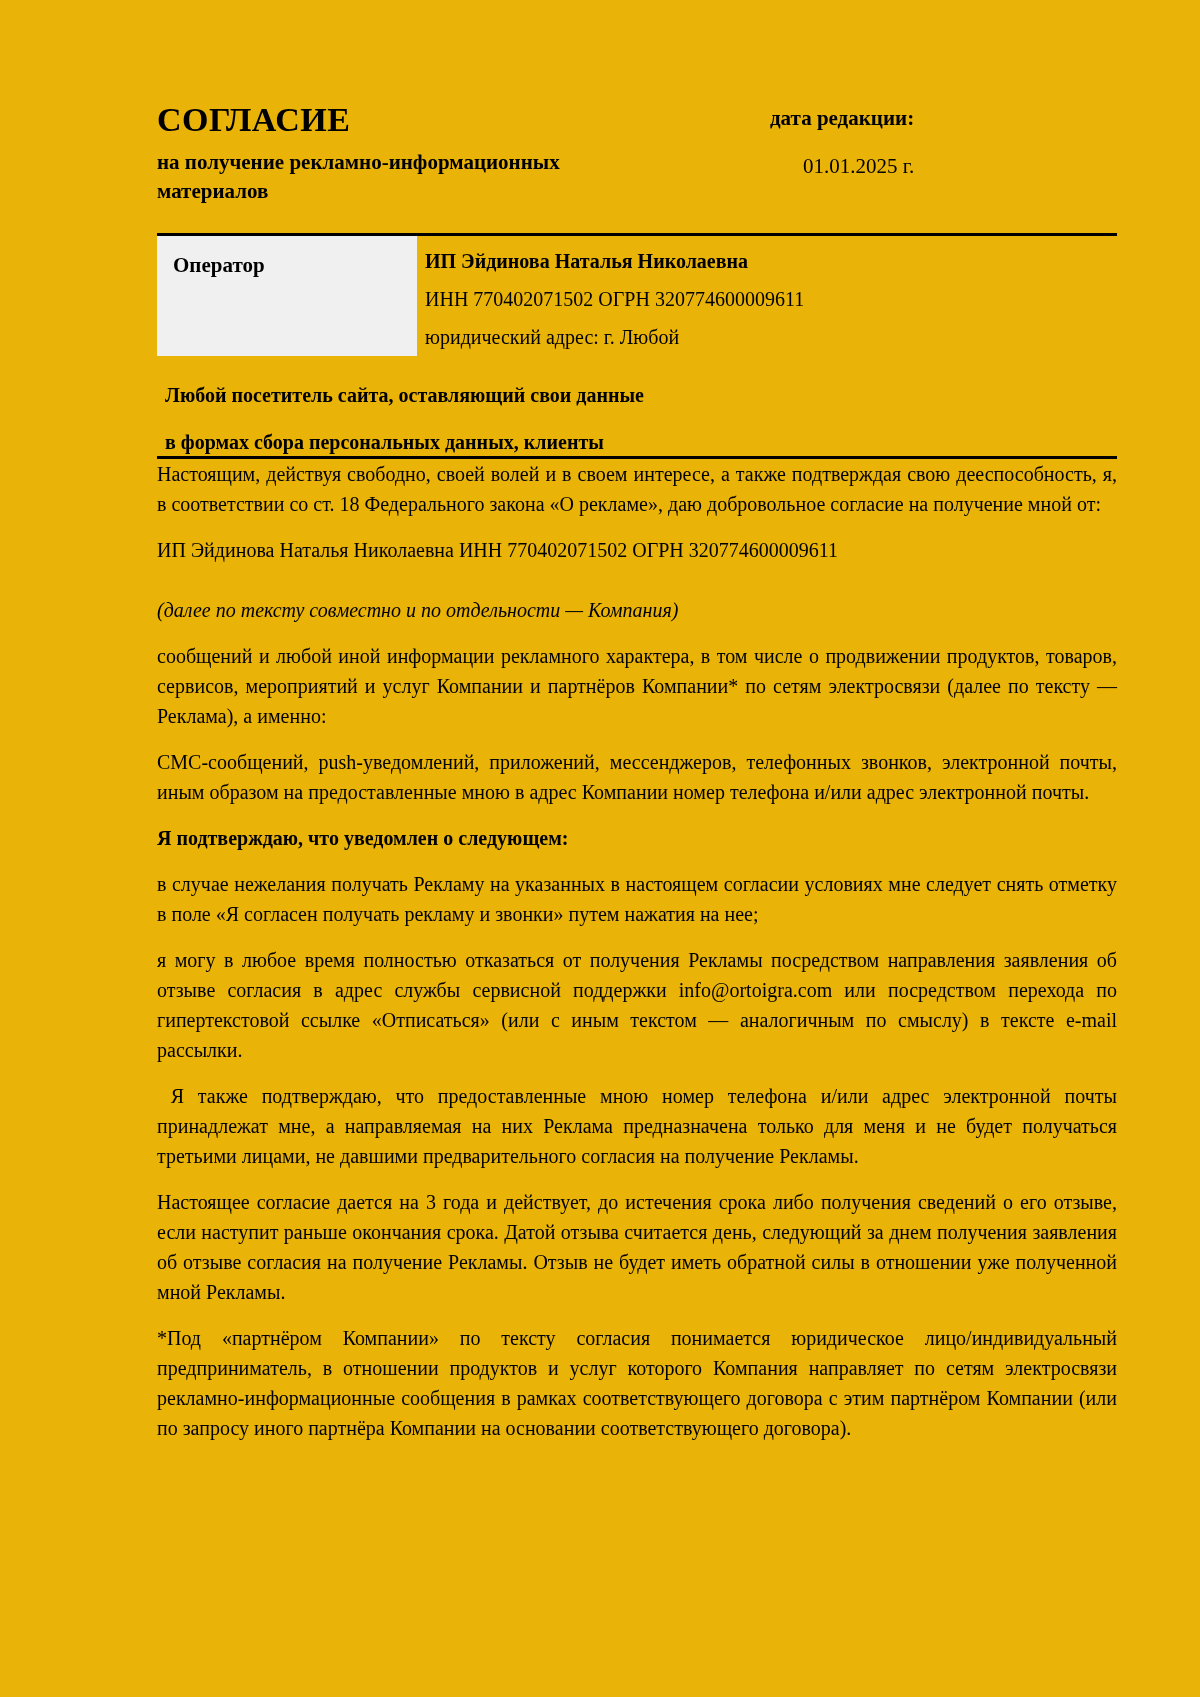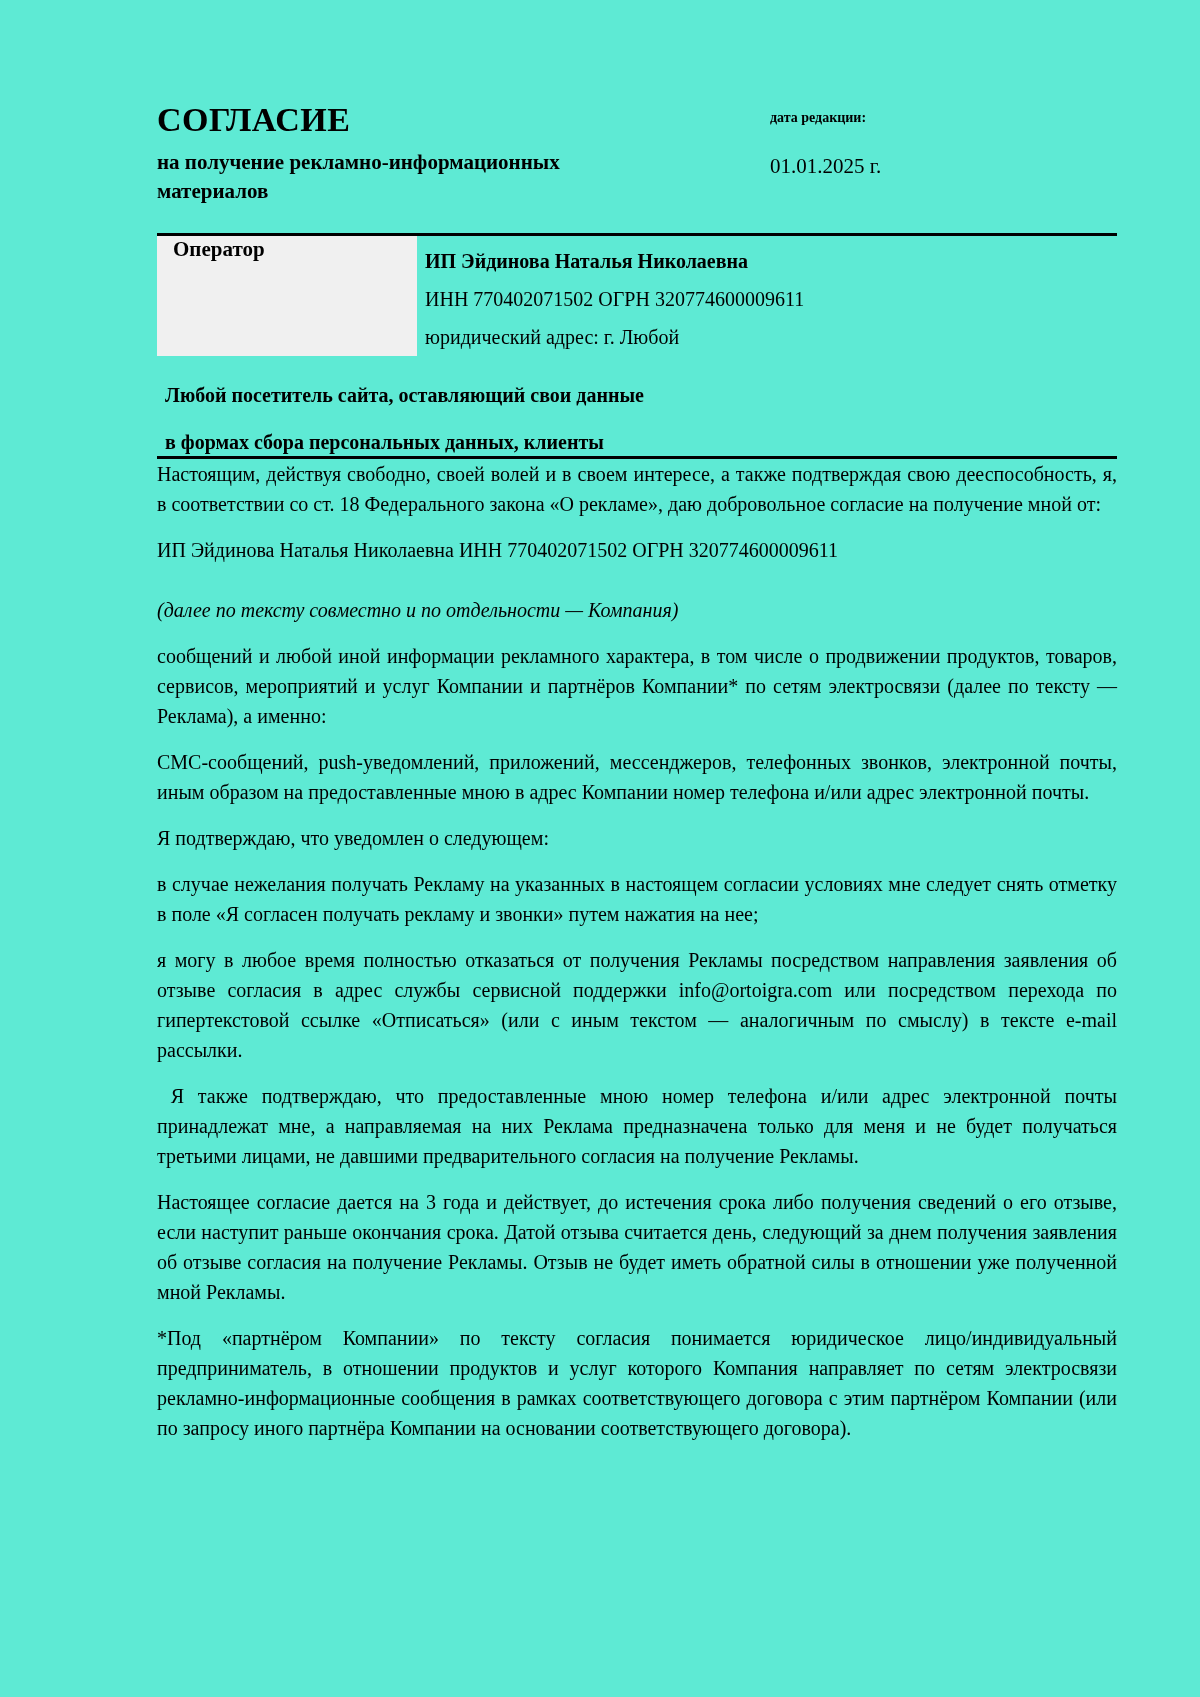--- a/index.html
+++ b/index.html
@@ -4,21 +4,21 @@
 <style>
   html, body {
     margin: 0;
     padding: 0;
     background: #ffffff;
   }
   .page {
     position: relative;
     width: 1200px;
     height: 1697px;
-    background: #5eead4;
+    background: #eab308;
     color: #000000;
     font-family: "Liberation Serif", "DejaVu Serif", serif;
     overflow: hidden;
   }
 
   
   .title-block {
     position: absolute;
     left: 157px;
     top: 100px;
@@ -36,21 +36,21 @@
     font-weight: bold;
     line-height: 29px;
     width: 460px;
   }
   .date-block {
     position: absolute;
     left: 770px;
     top: 106px;
   }
   .rev-label {
-    font-size: 14px;
+    font-size: 21px;
     font-weight: bold;
     line-height: 24px;
   }
   .rev-date {
     margin-top: 24px;
     font-size: 21px;
     line-height: 24px;
     text-align: right;
   }
 
@@ -62,21 +62,21 @@
     width: 960px;
     border-top: 3px solid #000000;
     border-bottom: 3px solid #000000;
     display: grid;
     grid-template-columns: 260px 1fr;
   }
   .cell-label {
     background: #f0f0f0;
     font-size: 21px;
     font-weight: bold;
-    padding: 0 0 0 16px;
+    padding: 16px 0 0 16px;
     line-height: 26px;
   }
   .cell-value {
     padding: 6px 0 0 8px;
     font-size: 20px;
   }
   .cell-value .line {
     line-height: 38px;
     white-space: nowrap;
   }
@@ -101,21 +101,21 @@
     text-align: justify;
   }
   .body-text p {
     margin: 0 0 16px 0;
   }
   .p-italic {
     font-style: italic;
     margin-top: 30px !important;
   }
   .p-bold {
-    font-weight: normal;
+    font-weight: bold;
   }
 </style>
 </head>
 <body>
 
 <div class="page">
 
   <div class="title-block">
     <div class="doc-title">СОГЛАСИЕ</div>
     <div class="doc-subtitle">на получение рекламно-информационных материалов</div>

